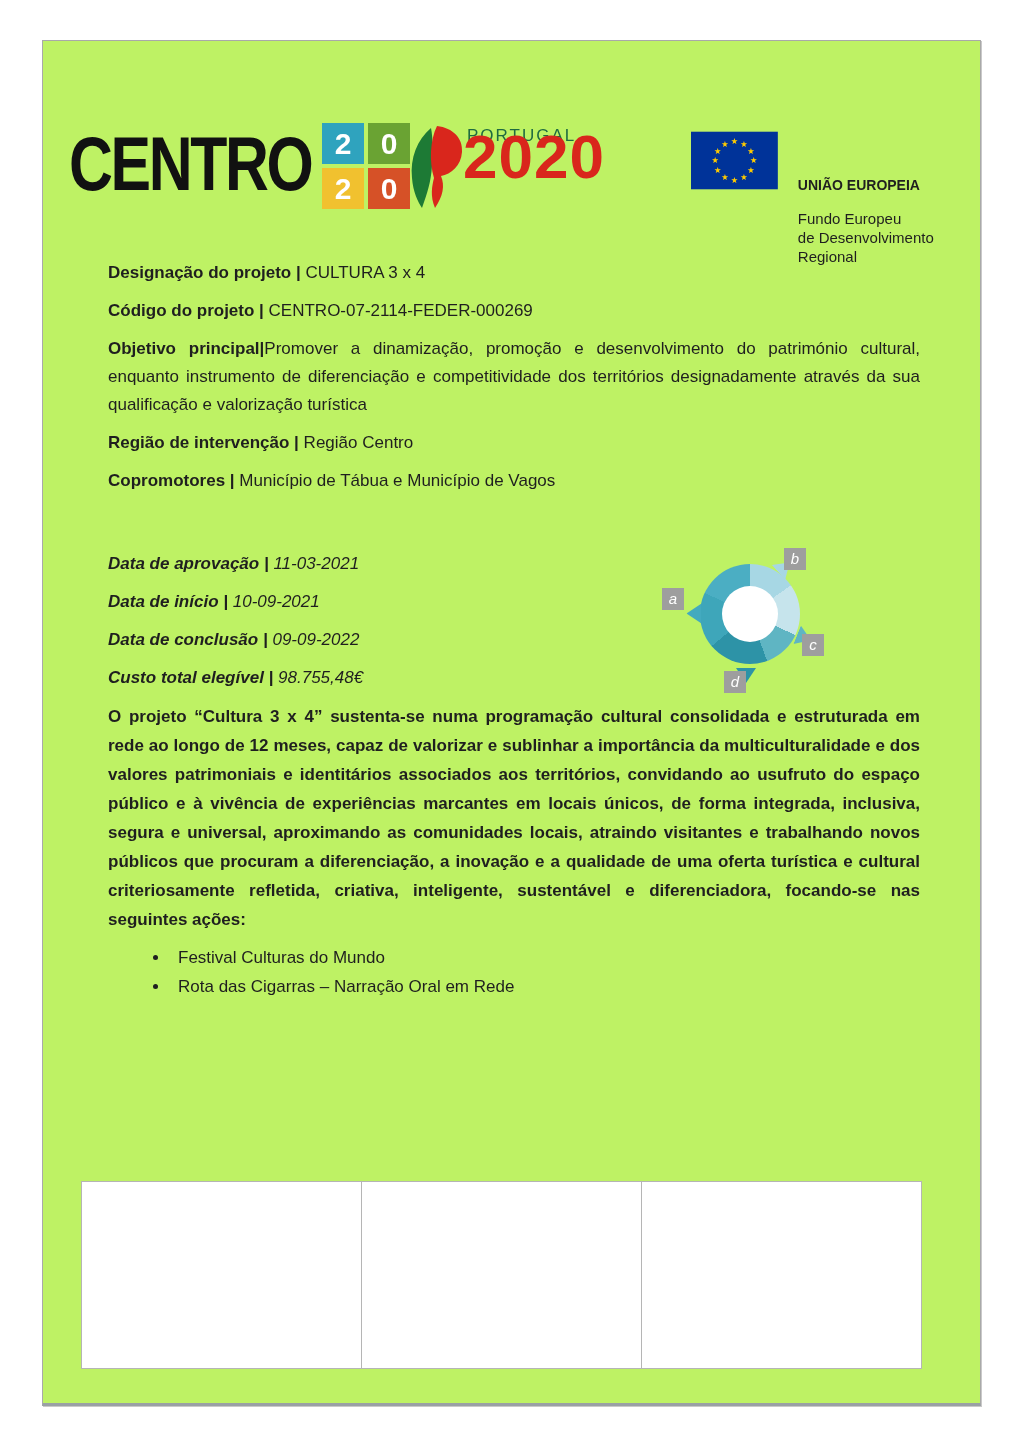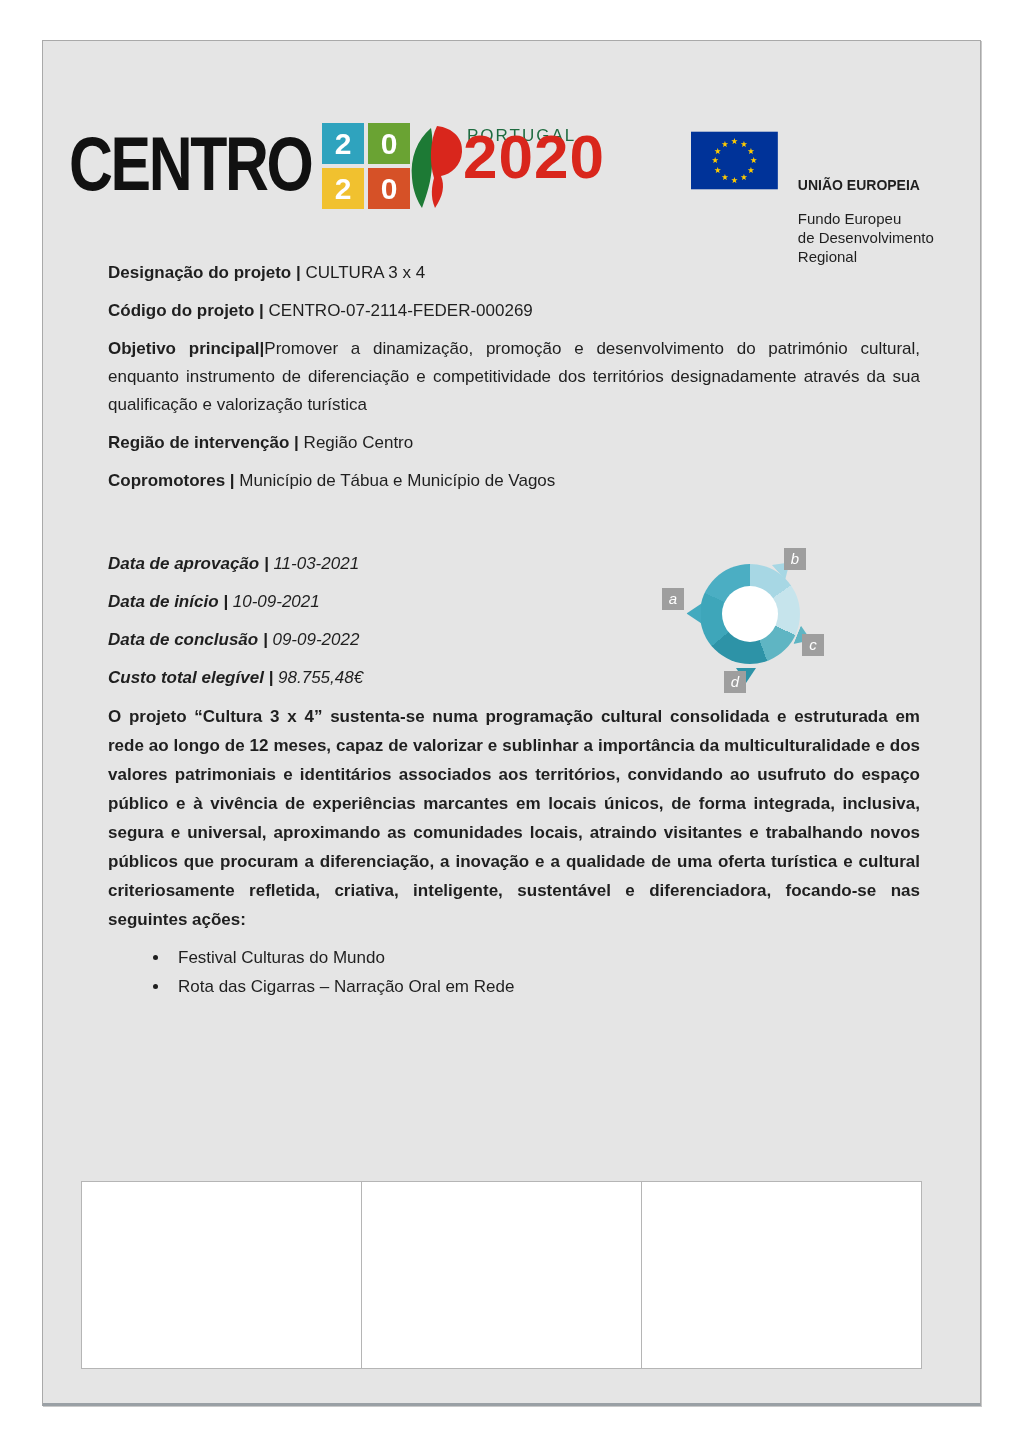--- a/index.html
+++ b/index.html
@@ -1,20 +1,20 @@
 <!DOCTYPE html>
 <html><head>
 <meta charset="utf-8">
 <style>
   * { box-sizing: border-box; margin: 0; padding: 0; }
   html, body { width: 1024px; height: 1447px; background: #ffffff;
     font-family: "Liberation Sans", sans-serif; color: #1f1f1f; }
   .page {
     position: absolute; left: 42px; top: 40px; width: 939px; height: 1366px;
-    background: #e5e5e5; border: 1px solid #a9a9a9; border-bottom: 3px solid #9aa0a5;
+    background: #bef264; border: 1px solid #a9a9a9; border-bottom: 3px solid #9aa0a5;
     box-shadow: 1px 1px 0 #c9c9c9;
   }
   
   .header { position: relative; height: 218px; }
   .centro-logo { position: absolute; left: 26px; top: 80px; display: flex; align-items: center; }
   .centro-word {
     font-weight: 700; font-size: 76px; letter-spacing: -3px; line-height: 86px;
     transform: scaleX(0.80); transform-origin: left center; color: #111;
     font-family: "Liberation Sans", sans-serif;
   }

